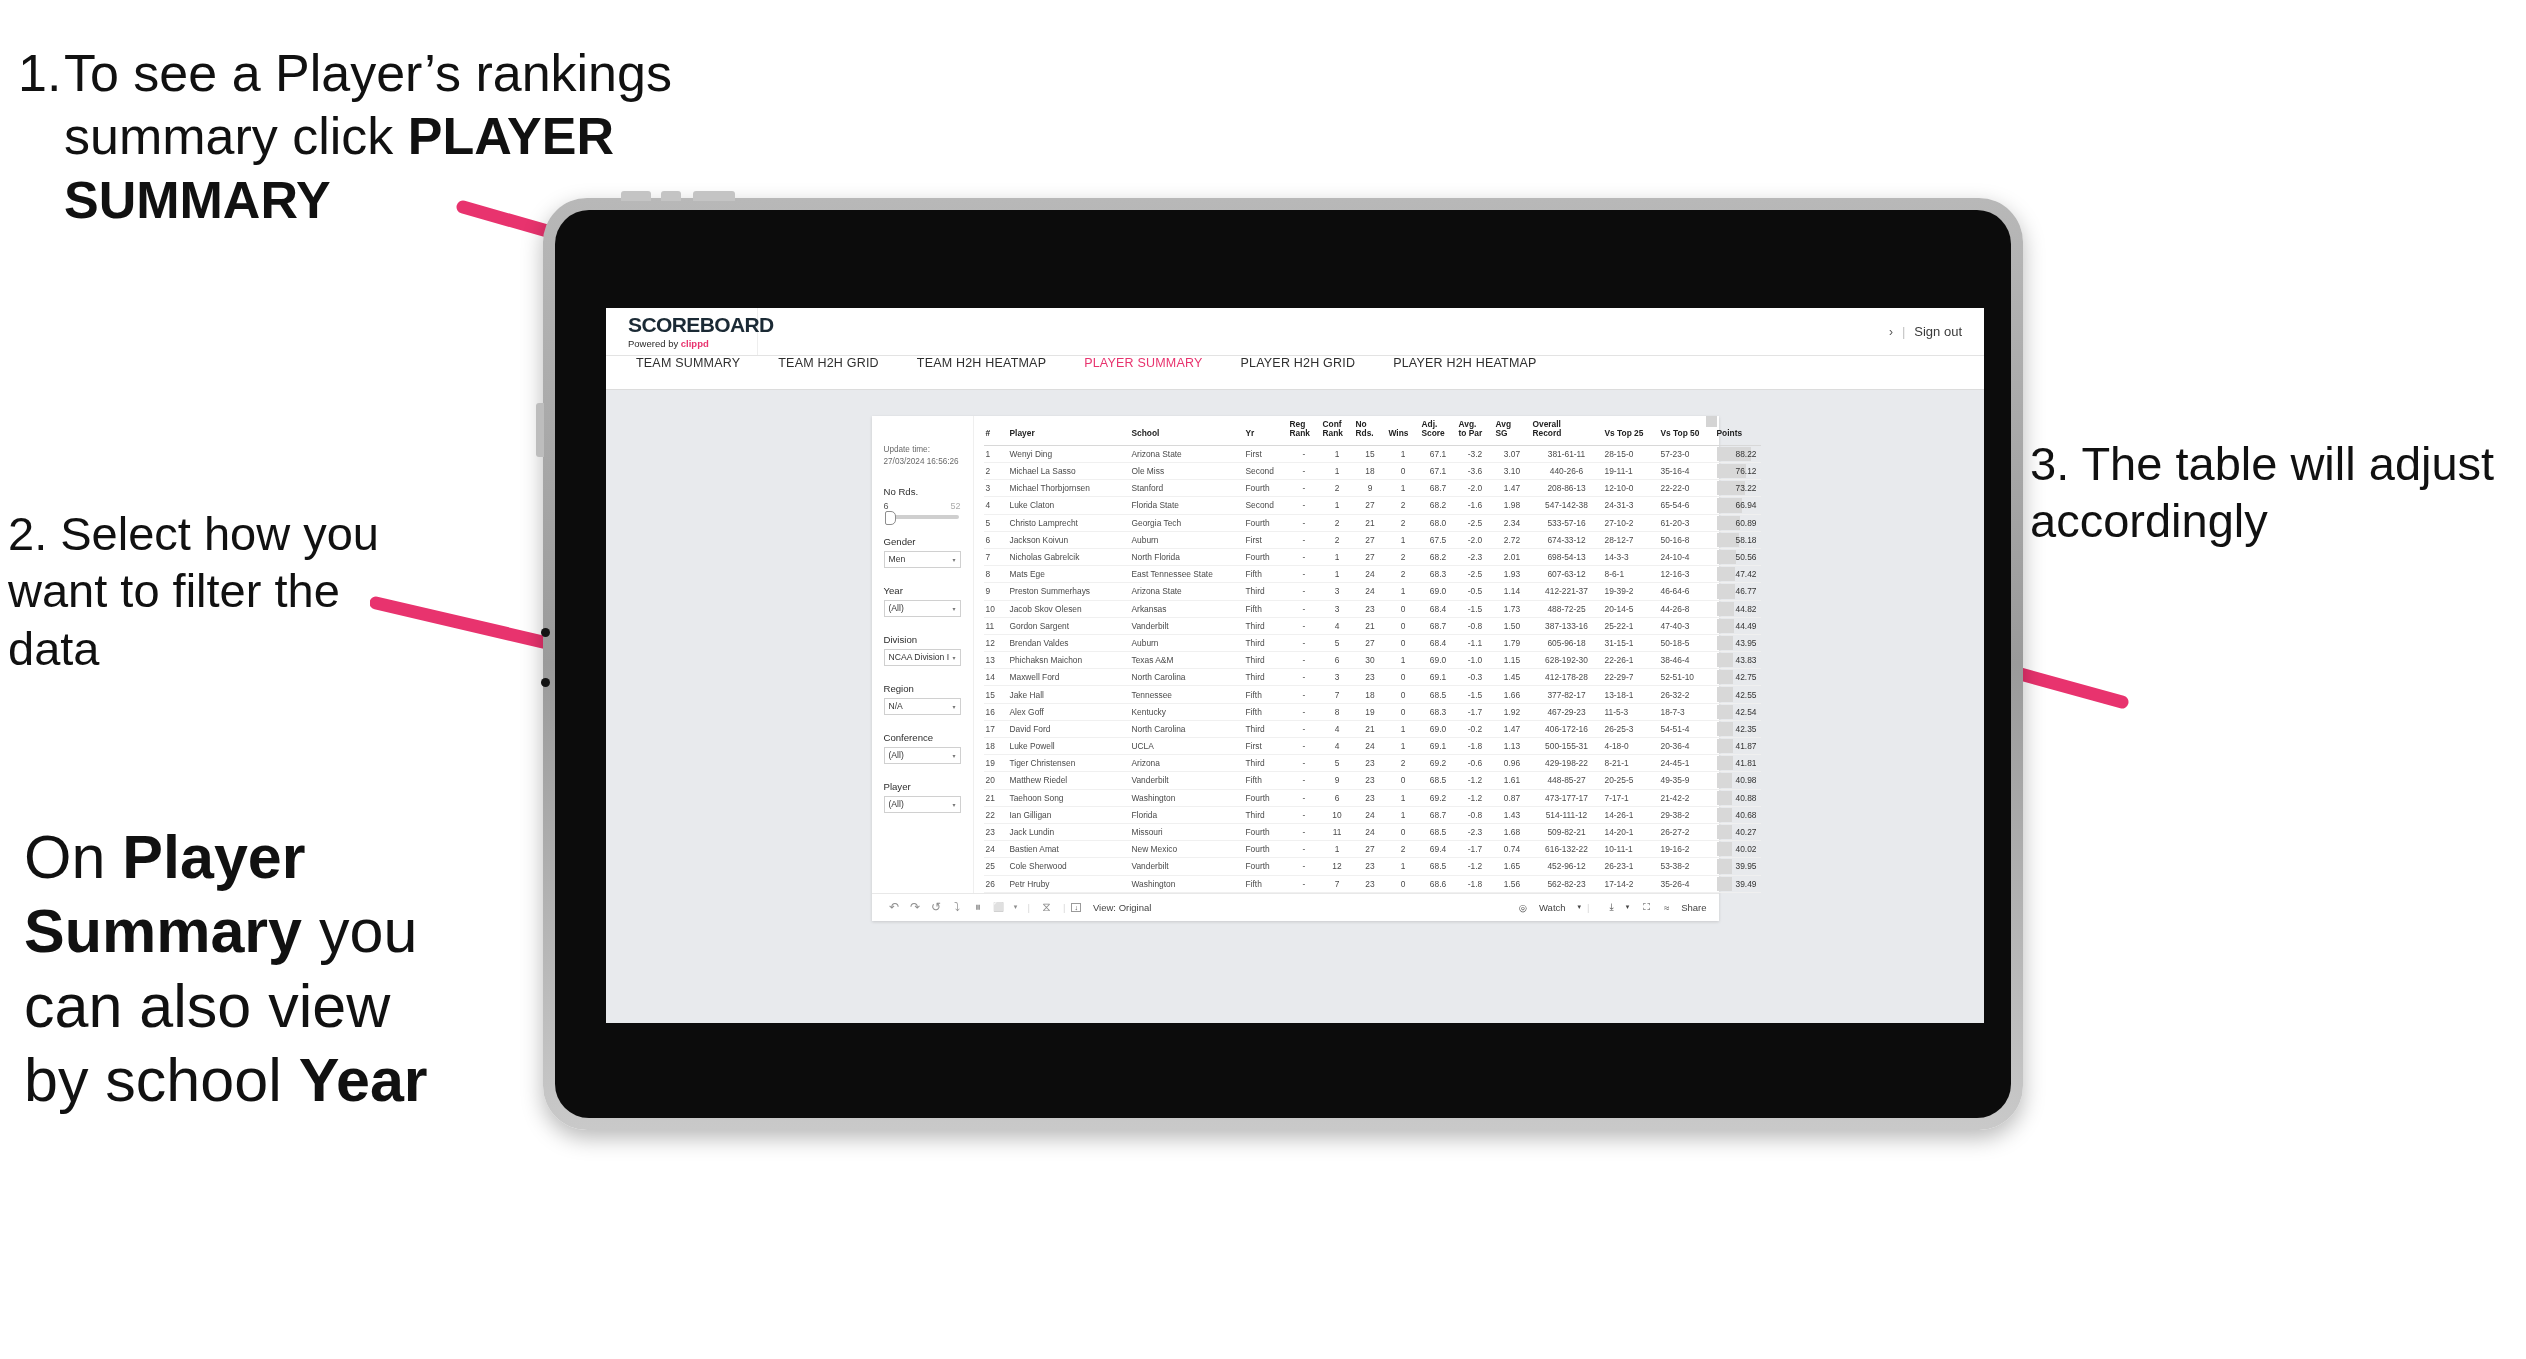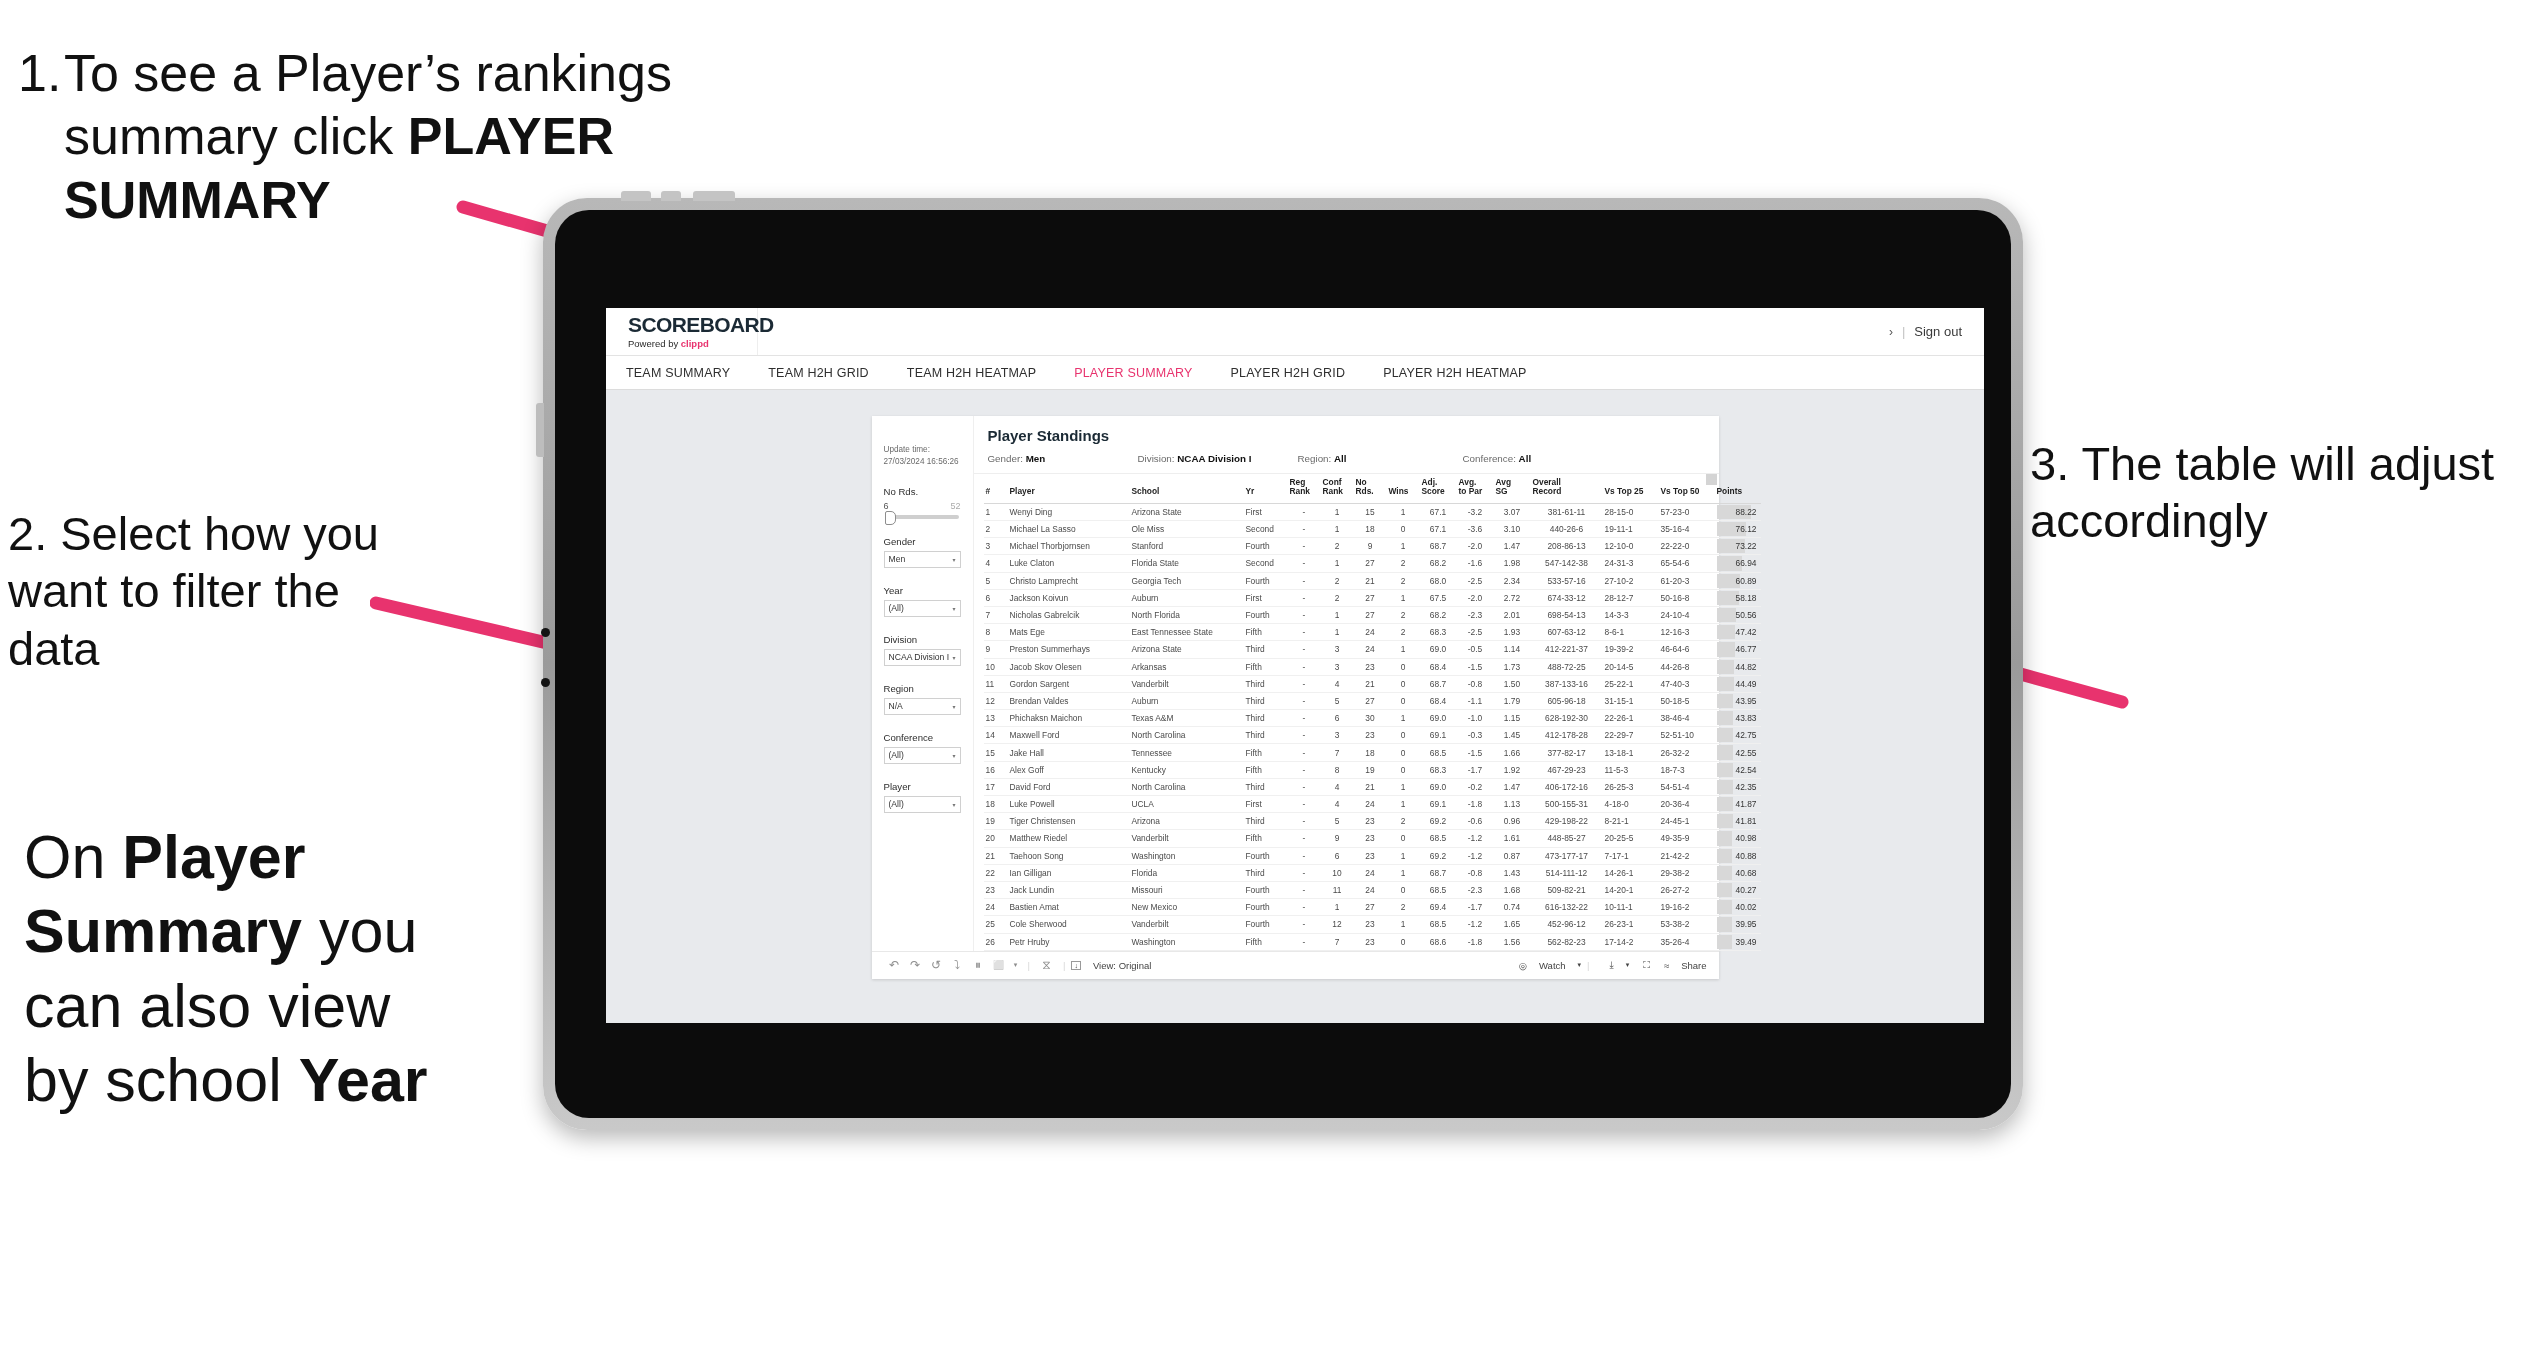--- a/index.html
+++ b/index.html
@@ -64,22 +64,22 @@
   #brand .bs em{font-style:normal;color:#e8336e;font-weight:700;}
   .topnav{display:flex;align-items:center;}
   .topnav .ti{padding:0 25px;font-size:14.5px;color:#2f2f2f;
      display:flex;align-items:center;height:100%;border-right:1px solid #eee;
      cursor:pointer;white-space:nowrap;}
   #signout{margin-left:auto;display:flex;align-items:center;gap:9px;
      padding-right:22px;font-size:13px;color:#3a3a3a;}
   #signout .sep{color:#c2c2c2;}
   #signout .chev{font-size:12px;color:#555;}
 
-  #subnav{height:33px;background:#fff;display:flex;align-items:center;
-     padding-left:20px;border-bottom:1px solid #dcdcdc;gap:0;}
+  #subnav{height:33px;background:#fff;display:flex;
+     padding-left:30px;border-bottom:1px solid #dcdcdc;gap:0;}
   #subnav .si{font-size:12.5px;color:#2f2f2f;padding:0 20px 0 0;margin-right:18px;
      cursor:pointer;letter-spacing:.2px;white-space:nowrap;}
   #subnav .si.active{color:#e8336e;}
 
   
   #vizwrap{padding:26px 0 0 0;display:flex;justify-content:center;}
   #viz{width:847px;background:#fff;box-shadow:0 1px 3px rgba(0,0,0,.14);
      display:flex;flex-direction:column;}
   #vizbody{display:flex;}
 
@@ -273,29 +273,20 @@
               <div class="fgroup">
                 <div class="flabel">Player</div>
                 <div class="fselect">
                   <span>(All)</span>
                   <span class="car">▾</span>
                 </div>
               </div>
             </div>
 
             <div id="panel">
-              <div id="panelhead">
-                <h2>Player Standings</h2>
-                <div id="meta">
-                  <div class="m0"><span>Gender: </span><b>Men</b></div>
-                  <div class="m1"><span>Division: </span><b>NCAA Division I</b></div>
-                  <div class="m2"><span>Region: </span><b>All</b></div>
-                  <div><span>Conference: </span><b>All</b></div>
-                </div>
-              </div>
 
               <div style="position:relative;padding:0 8px 0 10px;">
                 <div id="tablescroll"></div>
                 <table class="standings">
                   <thead>
                       <tr id="hrow">
                         <th class="c-num">#</th>
                         <th class="c-player">Player</th>
                         <th class="c-school">School</th>
                         <th class="c-yr">Yr</th>

